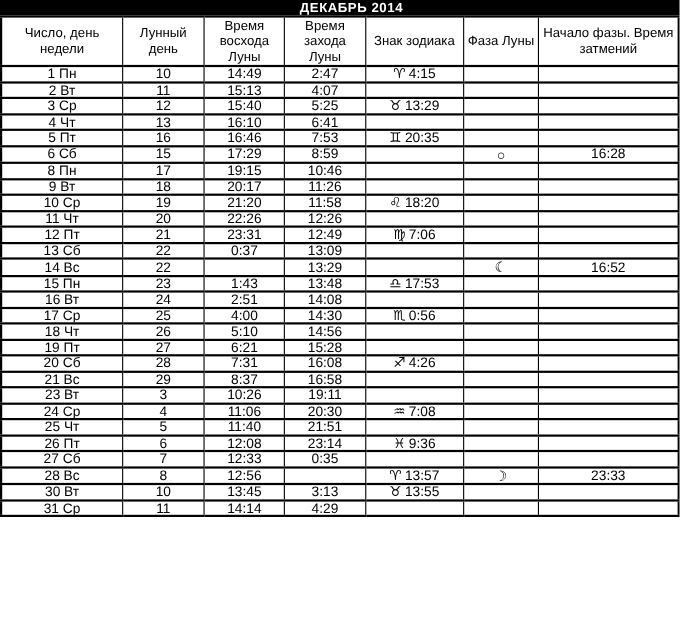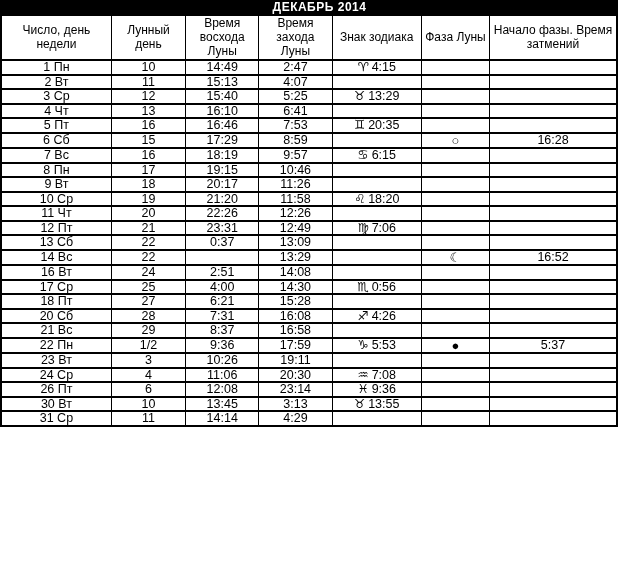--- a/index.html
+++ b/index.html
@@ -109,29 +109,20 @@
         <tr>
           <td>6 Сб</td>
           <td>15</td>
           <td>17:29</td>
           <td>8:59</td>
           <td></td>
           <td><span class="phase-sym">○</span></td>
           <td>16:28</td>
         </tr>
         <tr>
-          <td>7 Вс</td>
-          <td>16</td>
-          <td>18:19</td>
-          <td>9:57</td>
-          <td><span class="zsym">♋</span><span>6:15</span></td>
-          <td></td>
-          <td></td>
-        </tr>
-        <tr>
           <td>8 Пн</td>
           <td>17</td>
           <td>19:15</td>
           <td>10:46</td>
           <td></td>
           <td></td>
           <td></td>
         </tr>
         <tr>
           <td>9 Вт</td>
@@ -181,39 +172,57 @@
         <tr>
           <td>14 Вс</td>
           <td>22</td>
           <td></td>
           <td>13:29</td>
           <td></td>
           <td><span class="phase-sym">☾</span></td>
           <td>16:52</td>
         </tr>
         <tr>
+          <td>15 Пн</td>
+          <td>23</td>
+          <td>1:43</td>
+          <td>13:48</td>
+          <td><span class="zsym">♎</span><span>17:53</span></td>
+          <td></td>
+          <td></td>
+        </tr>
+        <tr>
           <td>16 Вт</td>
           <td>24</td>
           <td>2:51</td>
           <td>14:08</td>
           <td></td>
           <td></td>
           <td></td>
         </tr>
         <tr>
           <td>17 Ср</td>
           <td>25</td>
           <td>4:00</td>
           <td>14:30</td>
           <td><span class="zsym">♏</span><span>0:56</span></td>
           <td></td>
           <td></td>
         </tr>
         <tr>
-          <td>18 Пт</td>
+          <td>18 Чт</td>
+          <td>26</td>
+          <td>5:10</td>
+          <td>14:56</td>
+          <td></td>
+          <td></td>
+          <td></td>
+        </tr>
+        <tr>
+          <td>19 Пт</td>
           <td>27</td>
           <td>6:21</td>
           <td>15:28</td>
           <td></td>
           <td></td>
           <td></td>
         </tr>
         <tr>
           <td>20 Сб</td>
           <td>28</td>
@@ -226,56 +235,74 @@
         <tr>
           <td>21 Вс</td>
           <td>29</td>
           <td>8:37</td>
           <td>16:58</td>
           <td></td>
           <td></td>
           <td></td>
         </tr>
         <tr>
-          <td>22 Пн</td>
-          <td>1/2</td>
-          <td>9:36</td>
-          <td>17:59</td>
-          <td><span class="zsym">♑</span><span>5:53</span></td>
-          <td><span class="phase-sym">●</span></td>
-          <td>5:37</td>
-        </tr>
-        <tr>
           <td>23 Вт</td>
           <td>3</td>
           <td>10:26</td>
           <td>19:11</td>
           <td></td>
           <td></td>
           <td></td>
         </tr>
         <tr>
           <td>24 Ср</td>
           <td>4</td>
           <td>11:06</td>
           <td>20:30</td>
           <td><span class="zsym">♒</span><span>7:08</span></td>
           <td></td>
           <td></td>
         </tr>
         <tr>
+          <td>25 Чт</td>
+          <td>5</td>
+          <td>11:40</td>
+          <td>21:51</td>
+          <td></td>
+          <td></td>
+          <td></td>
+        </tr>
+        <tr>
           <td>26 Пт</td>
           <td>6</td>
           <td>12:08</td>
           <td>23:14</td>
           <td><span class="zsym">♓</span><span>9:36</span></td>
           <td></td>
           <td></td>
         </tr>
         <tr>
+          <td>27 Сб</td>
+          <td>7</td>
+          <td>12:33</td>
+          <td>0:35</td>
+          <td></td>
+          <td></td>
+          <td></td>
+        </tr>
+        <tr>
+          <td>28 Вс</td>
+          <td>8</td>
+          <td>12:56</td>
+          <td></td>
+          <td><span class="zsym">♈</span><span>13:57</span></td>
+          <td><span class="phase-sym">☽</span></td>
+          <td>23:33</td>
+        </tr>
+        <tr>
           <td>30 Вт</td>
           <td>10</td>
           <td>13:45</td>
           <td>3:13</td>
           <td><span class="zsym">♉</span><span>13:55</span></td>
           <td></td>
           <td></td>
         </tr>
         <tr>
           <td>31 Ср</td>

